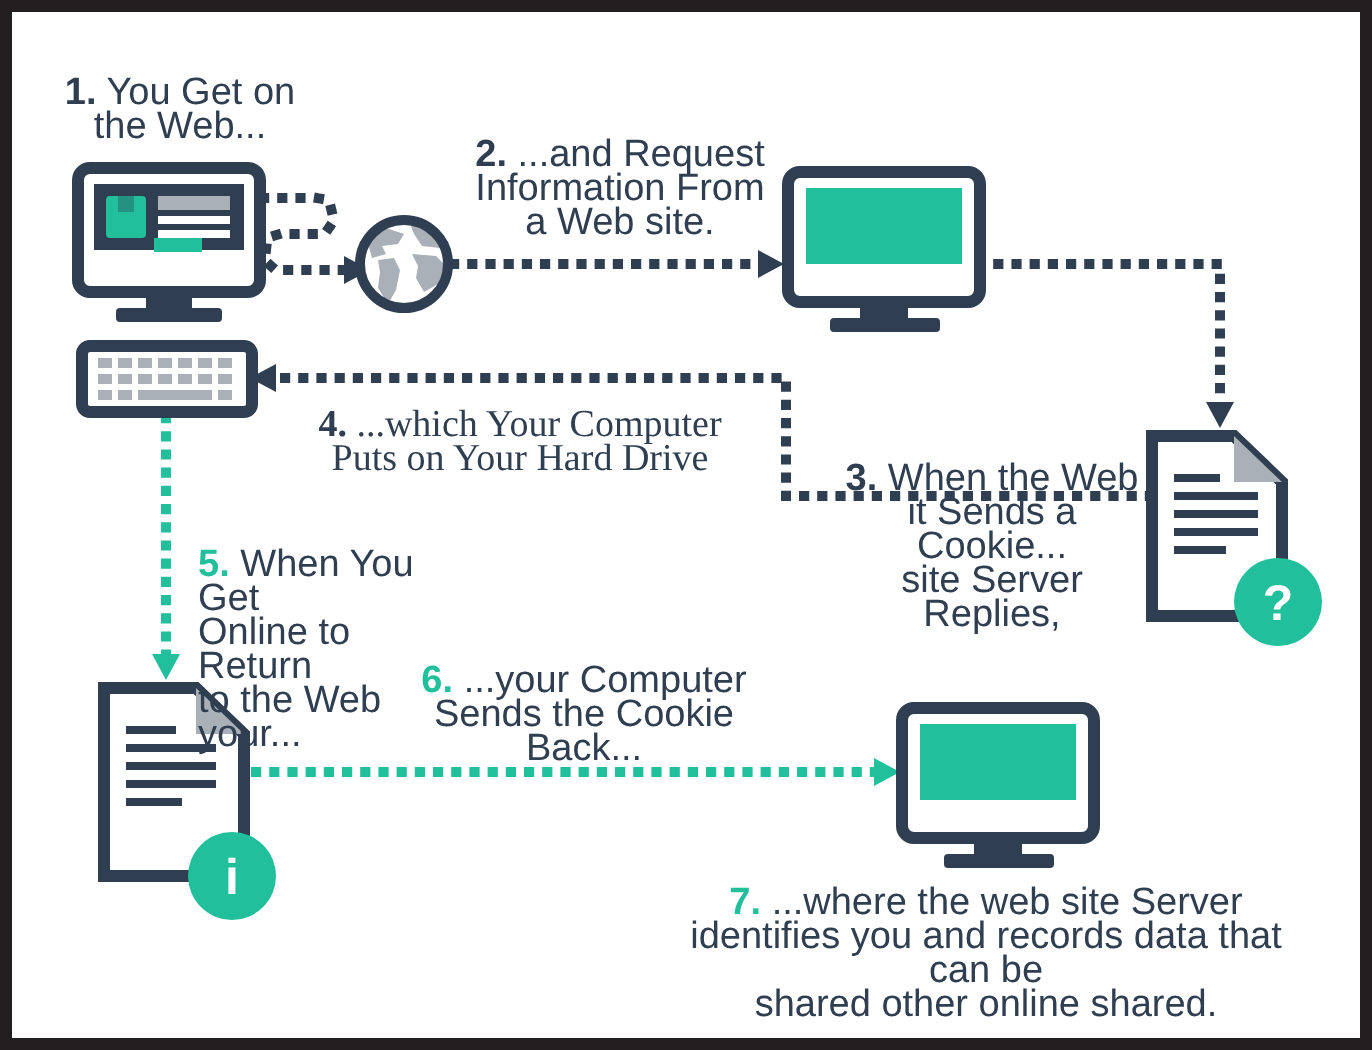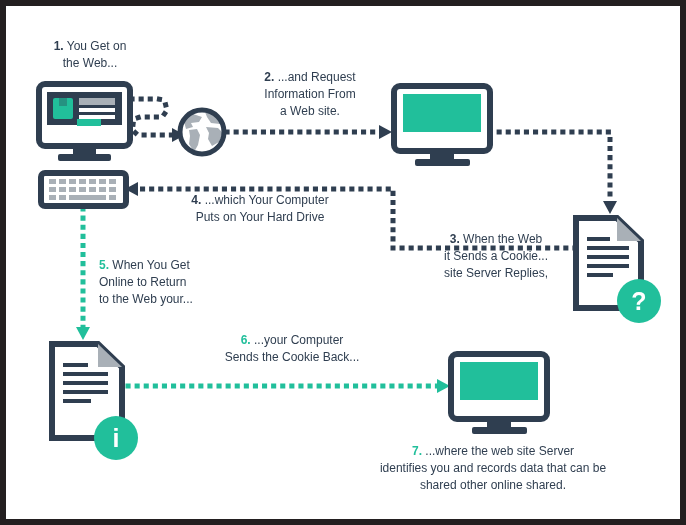--- a/index.html
+++ b/index.html
@@ -1,20 +1,20 @@
 <!DOCTYPE html>
 <html><head>
 <meta charset="utf-8">
 <style>
   html,body{margin:0;padding:0;background:#ffffff;}
   body{width:686px;height:525px;overflow:hidden;font-family:"Liberation Sans",sans-serif;}
   #frame{position:relative;width:686px;height:525px;background:#ffffff;box-sizing:border-box;border:6px solid #231f20;}
   #stage{position:absolute;inset:0;}
   svg.layer{position:absolute;left:0;top:0;width:674px;height:513px;}
-  .cap{position:absolute;color:#2f3e50;font-size:12px;line-height:17px;text-align:center;font-family:"Liberation Sans",sans-serif;}
+  .cap{position:absolute;color:#2f3e50;font-size:19px;line-height:17px;text-align:center;font-family:"Liberation Sans",sans-serif;}
   .num-dark{color:#2f3e50;font-weight:bold;}
   .num-teal{color:#21bf9b;font-weight:bold;}
 </style>
 </head>
 <body>
 
 <div id="frame">
  <div id="stage">
 
   <svg class="layer" viewBox="0 0 674 513">
@@ -163,27 +163,27 @@
     <div>a Web site.</div>
   </div>
 
   <div class="cap" style="left:411px;top:188px;width:158px;margin-top:37px;">
     <div><span class="num-dark">3.</span>
       <span>When the Web</span></div>
     <div>it Sends a Cookie...</div>
     <div>site Server Replies,</div>
   </div>
 
-  <div class="cap" style="left:152px;top:186px;width:204px;">
+  <div class="cap" style="left:152px;top:198px;width:204px;font-family:Liberation Serif, serif;">
     <div><span class="num-dark">4.</span>
       <span>...which Your Computer</span></div>
     <div>Puts on Your Hard Drive</div>
   </div>
 
-  <div class="cap" style="left:93px;top:251px;width:132px;text-align:left;">
+  <div class="cap" style="left:93px;top:268px;width:132px;text-align:left;">
     <div><span class="num-teal">5.</span>
       <span>When You Get</span></div>
     <div>Online to Return</div>
     <div>to the Web your...</div>
   </div>
 
   <div class="cap" style="left:190px;top:326px;width:192px;">
     <div><span class="num-teal">6.</span>
       <span>...your Computer</span></div>
     <div>Sends the Cookie Back...</div>

